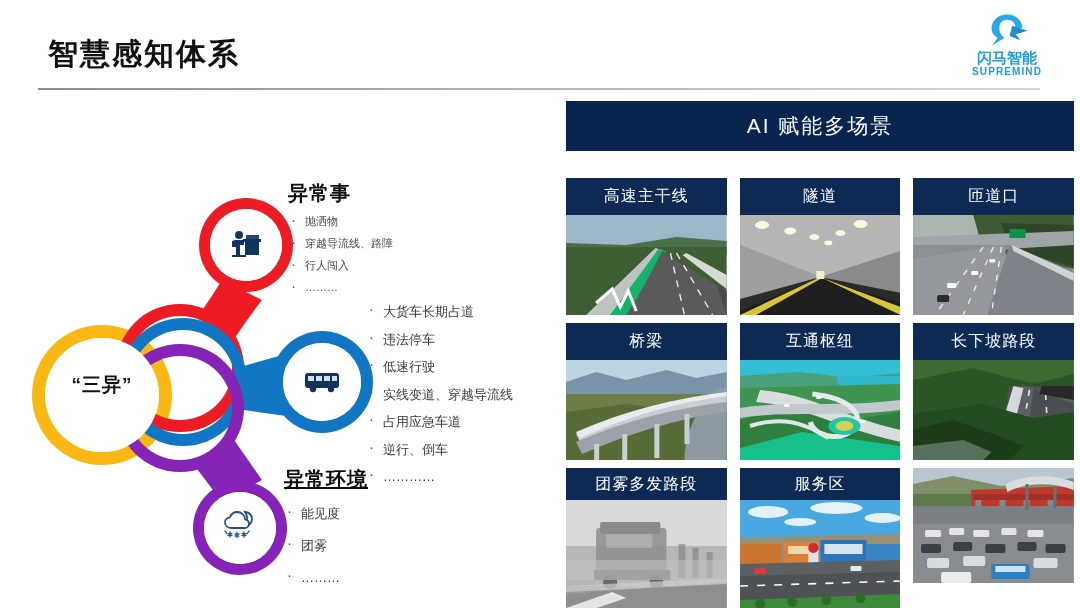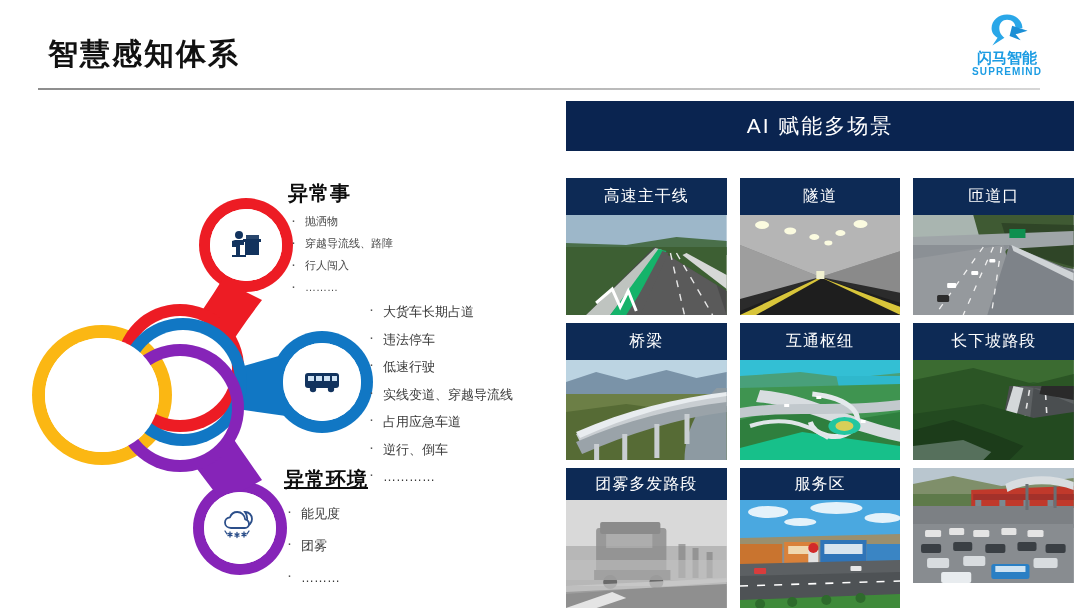--- a/index.html
+++ b/index.html
@@ -153,20 +153,21 @@
         <path d="M146 254 C176 292 200 322 222 352 L262 330 C238 296 214 260 192 228 Z" fill="#8624b8"></path>
         <circle cx="180" cy="258" r="64" fill="#8624b8"></circle>
       </g>
 
       <circle cx="246" cy="95" r="36" fill="#ffffff"></circle>
       <circle cx="322" cy="232" r="39" fill="#ffffff"></circle>
       <circle cx="240" cy="378" r="36" fill="#ffffff"></circle>
       <circle cx="102" cy="245" r="57" fill="#ffffff"></circle>
     </svg>
 
+    <div class="hub-label">“三异”</div>
 
     <div class="icon-badge" style="left:226px; top:75px;">
       <svg width="40" height="40" viewBox="0 0 40 40">
         <circle cx="13" cy="10" r="4" fill="#12335e"></circle>
         <path d="M9 15 L18 15 L18 20 L14 20 L14 30 L10 30 L10 22 L6 22 L6 16 Z" fill="#12335e"></path>
         <rect x="19" y="17" width="14" height="13" fill="#12335e"></rect>
         <rect x="17" y="14" width="18" height="3" fill="#12335e"></rect>
         <path d="M20 10 L33 10 L33 14 L20 14 Z" fill="#12335e" opacity="0.9"></path>
         <rect x="6" y="30" width="14" height="2" fill="#12335e"></rect>
       </svg>

